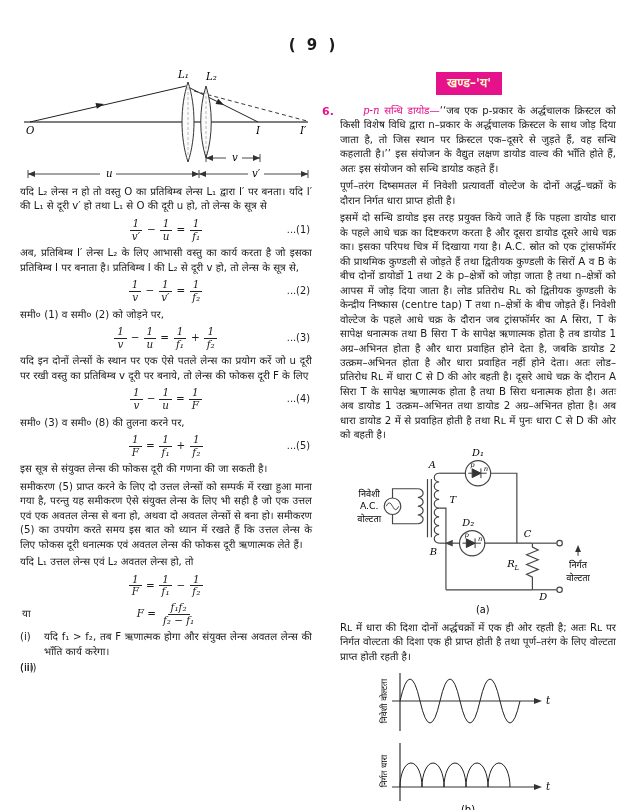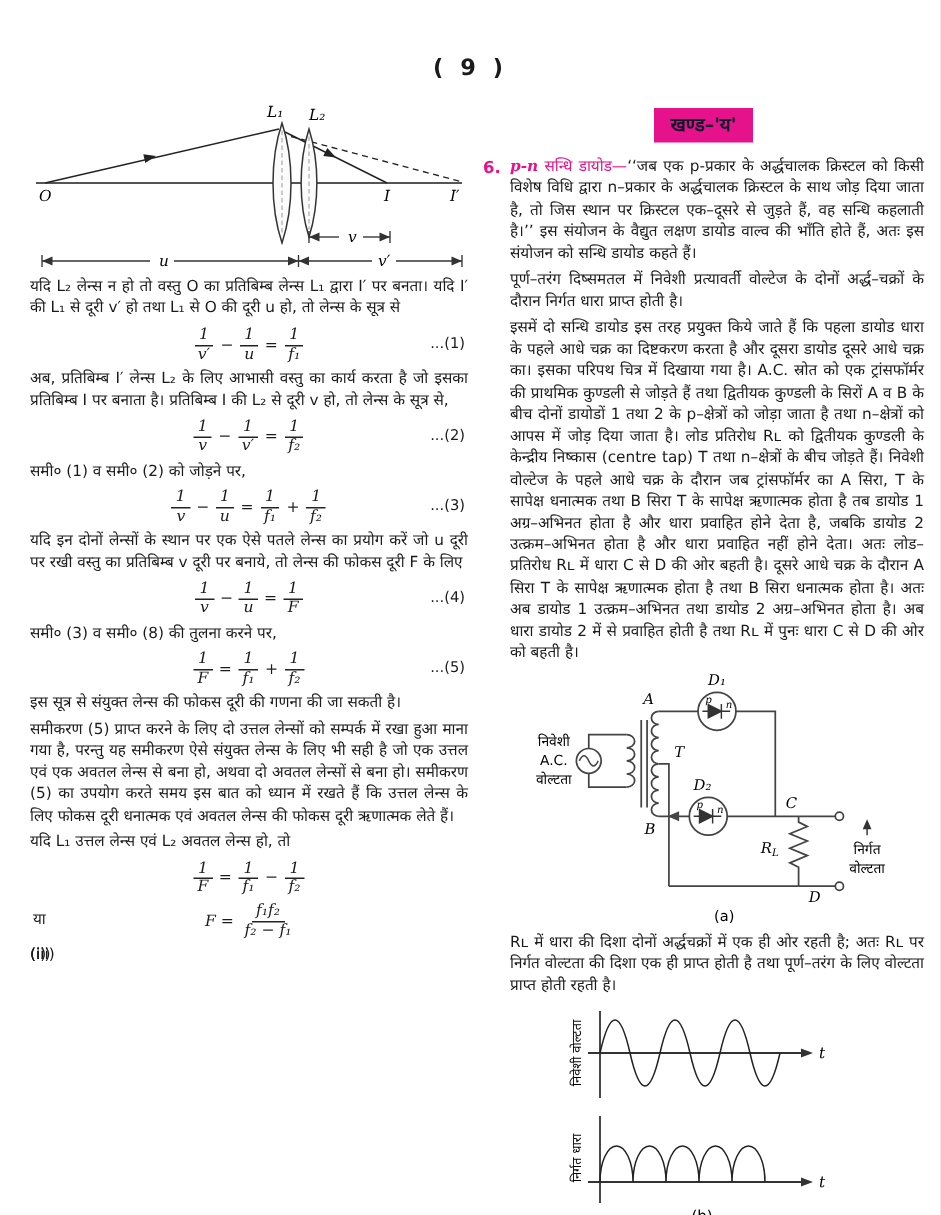--- a/index.html
+++ b/index.html
@@ -16,26 +16,26 @@
   .eqnum{position:absolute;right:2px;top:50%;transform:translateY(-50%);
          font-family:"DejaVu Sans",sans-serif;font-size:9.8px;font-style:normal;}
   .eqleft{position:absolute;left:2px;top:50%;transform:translateY(-50%);
           font-family:"DejaVu Sans",sans-serif;font-size:10.2px;}
   .frac{display:inline-flex;flex-direction:column;align-items:center;vertical-align:middle;
         font-style:italic;font-size:10.4px;line-height:1.12;margin:0 1px;}
   .fnum{border-bottom:1px solid #222;padding:0 3px;}
   .fden{padding:0 3px;}
   .op{font-style:italic;margin:0 3px;font-size:10.4px;}
   .badge-wrap{text-align:center;margin:0 0 9px 0;}
-  .badge{display:inline-block;background:#e6128c;color:#0f172a;font-weight:bold;
+  .badge{display:inline-block;background:#e6128c;color:#fef9c3;font-weight:bold;
          font-size:12.5px;padding:2px 11px 3px;}
   .question{position:relative;padding-left:18px;}
   .qnum{position:absolute;left:0;top:0;color:#e6128c;font-weight:bold;font-size:11px;}
   .mag{color:#e6128c;font-weight:normal;}
-  .mag-i{color:#e6128c;font-weight:bold;font-style:italic;font-family:"DejaVu Serif",serif;}
+  .mag-i{color:#e6128c;font-weight:normal;font-style:italic;font-family:"DejaVu Serif",serif;margin-left:23px;}
   .item{position:relative;padding-left:24px;margin:2px 0;}
   .item .mk{position:absolute;left:0;top:0;}
   .fig{text-align:center;margin:2px 0;}
   svg{display:block;margin:0 auto;}
   .svit{font-family:"DejaVu Serif",serif;font-style:italic;}
   .svhi{font-family:"DejaVu Sans",sans-serif;}
 </style>
 </head>
 <body>
 
@@ -197,20 +197,21 @@
       <span class="eqleft">या</span>
       <span class="eq"><span class="op">F =</span><span class="frac">
             <span class="fnum">f₁f₂</span>
             <span class="fden">f₂ − f₁</span>
           </span></span>
     </div>
 
     <div class="itemlist">
       <p class="item">
         <span class="mk">(i)</span>
+        <span>यदि f₁ &gt; f₂, तब F ऋणात्मक होगा और संयुक्त लेन्स अवतल लेन्स की भाँति कार्य करेगा।</span>
       </p>
       <p class="item">
         <span class="mk">(ii)</span>
       </p>
       <p class="item">
         <span class="mk">(iii)</span>
       </p>
     </div>
   </div>
 

